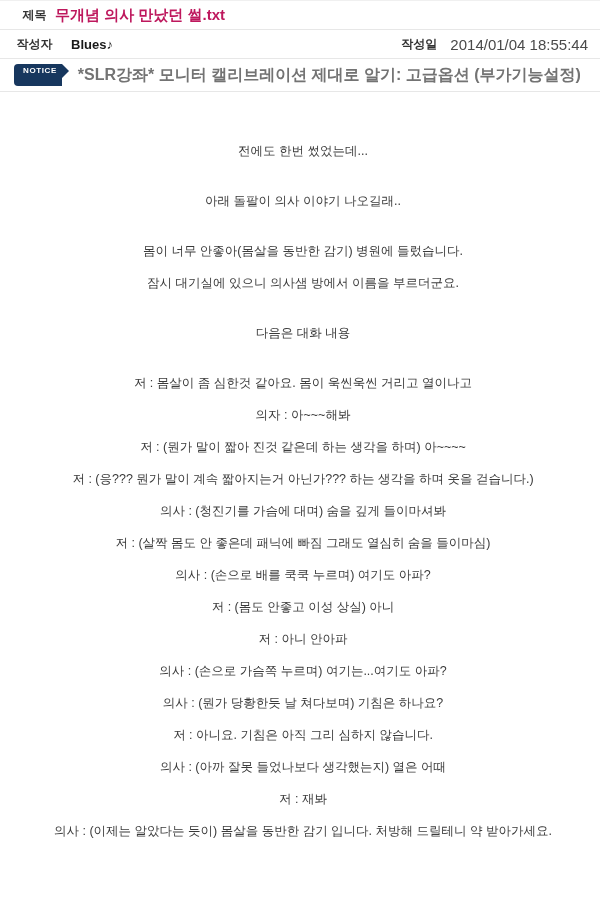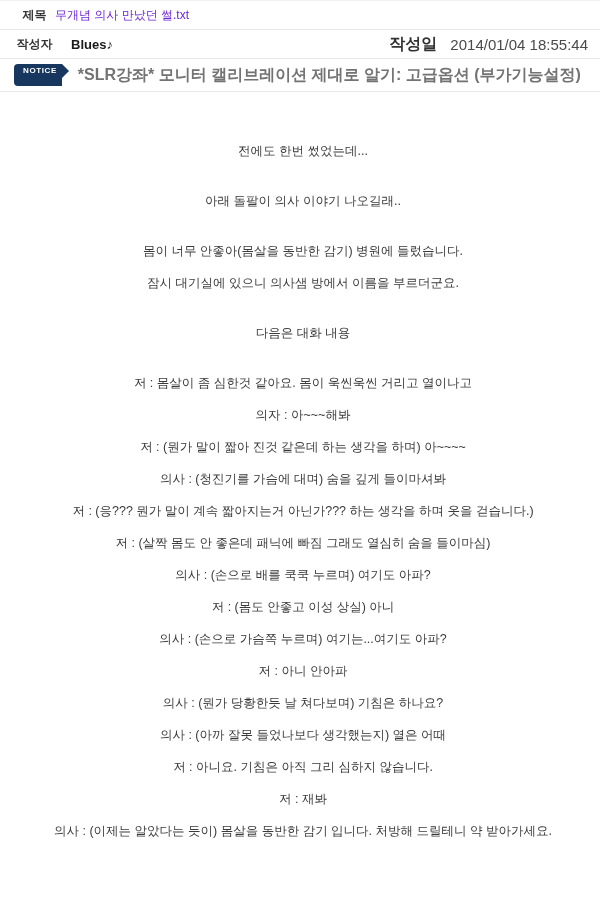--- a/index.html
+++ b/index.html
@@ -27,37 +27,37 @@
   .hrow-meta  { height: 29px; gap: 16px; }
   .hrow-notice{ height: 33px; }
   .hlabel {
     font-size: 12px;
     font-weight: bold;
     color: #333;
     width: 41px;
     flex: 0 0 41px;
   }
   .htitle-value {
-    font-size: 12px;
-    font-weight: normal;
-    color: #6d28d9;
+    font-size: 15px;
+    font-weight: bold;
+    color: #be185d;
   }
   .hauthor-value {
     font-size: 13px;
     font-weight: bold;
     color: #1a1a1a;
   }
   .hmeta-right {
     margin-left: auto;
     display: flex;
     align-items: center;
     padding-right: 12px;
   }
   .hdate-label {
-    font-size: 16px;
+    font-size: 12px;
     font-weight: bold;
     color: #333;
     margin-right: 13px;
   }
   .hdate-value {
     font-size: 15px;
     color: #4a4a4a;
   }
   
   .notice-badge {
@@ -137,27 +137,27 @@
       <div class="line">아래 돌팔이 의사 이야기 나오길래..</div>
       <div class="blank"></div>
       <div class="line">몸이 너무 안좋아(몸살을 동반한 감기) 병원에 들렀습니다.</div>
       <div class="line">잠시 대기실에 있으니 의사샘 방에서 이름을 부르더군요.</div>
       <div class="blank"></div>
       <div class="line">다음은 대화 내용</div>
       <div class="blank"></div>
       <div class="line">저 : 몸살이 좀 심한것 같아요. 몸이 욱씬욱씬 거리고 열이나고</div>
       <div class="line">의자 : 아~~~해봐</div>
       <div class="line">저 : (뭔가 말이 짧아 진것 같은데 하는 생각을 하며) 아~~~~</div>
+      <div class="line">저 : (응??? 뭔가 말이 계속 짧아지는거 아닌가??? 하는 생각을 하며 옷을 걷습니다.)</div>
       <div class="line">의사 : (청진기를 가슴에 대며) 숨을 깊게 들이마셔봐</div>
-      <div class="line">저 : (응??? 뭔가 말이 계속 짧아지는거 아닌가??? 하는 생각을 하며 옷을 걷습니다.)</div>
       <div class="line">저 : (살짝 몸도 안 좋은데 패닉에 빠짐 그래도 열심히 숨을 들이마심)</div>
       <div class="line">의사 : (손으로 배를 쿡쿡 누르며) 여기도 아파?</div>
       <div class="line">저 : (몸도 안좋고 이성 상실) 아니</div>
+      <div class="line">저 : 아니 안아파</div>
       <div class="line">의사 : (손으로 가슴쪽 누르며) 여기는...여기도 아파?</div>
-      <div class="line">저 : 아니 안아파</div>
       <div class="line">의사 : (뭔가 당황한듯 날 쳐다보며) 기침은 하나요?</div>
+      <div class="line">저 : 아니요. 기침은 아직 그리 심하지 않습니다.</div>
       <div class="line">의사 : (아까 잘못 들었나보다 생각했는지) 열은 어때</div>
-      <div class="line">저 : 아니요. 기침은 아직 그리 심하지 않습니다.</div>
       <div class="line">저 : 재봐</div>
       <div class="line">의사 : (이제는 알았다는 듯이) 몸살을 동반한 감기 입니다. 처방해 드릴테니 약 받아가세요.</div>
     </div>
 
 </div>
 
 </body></html>

